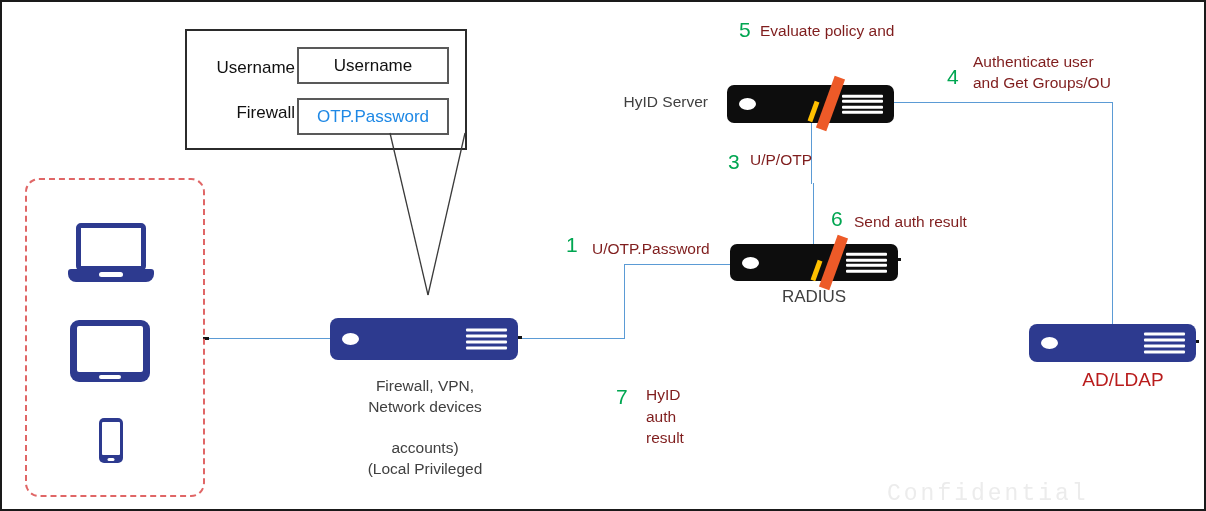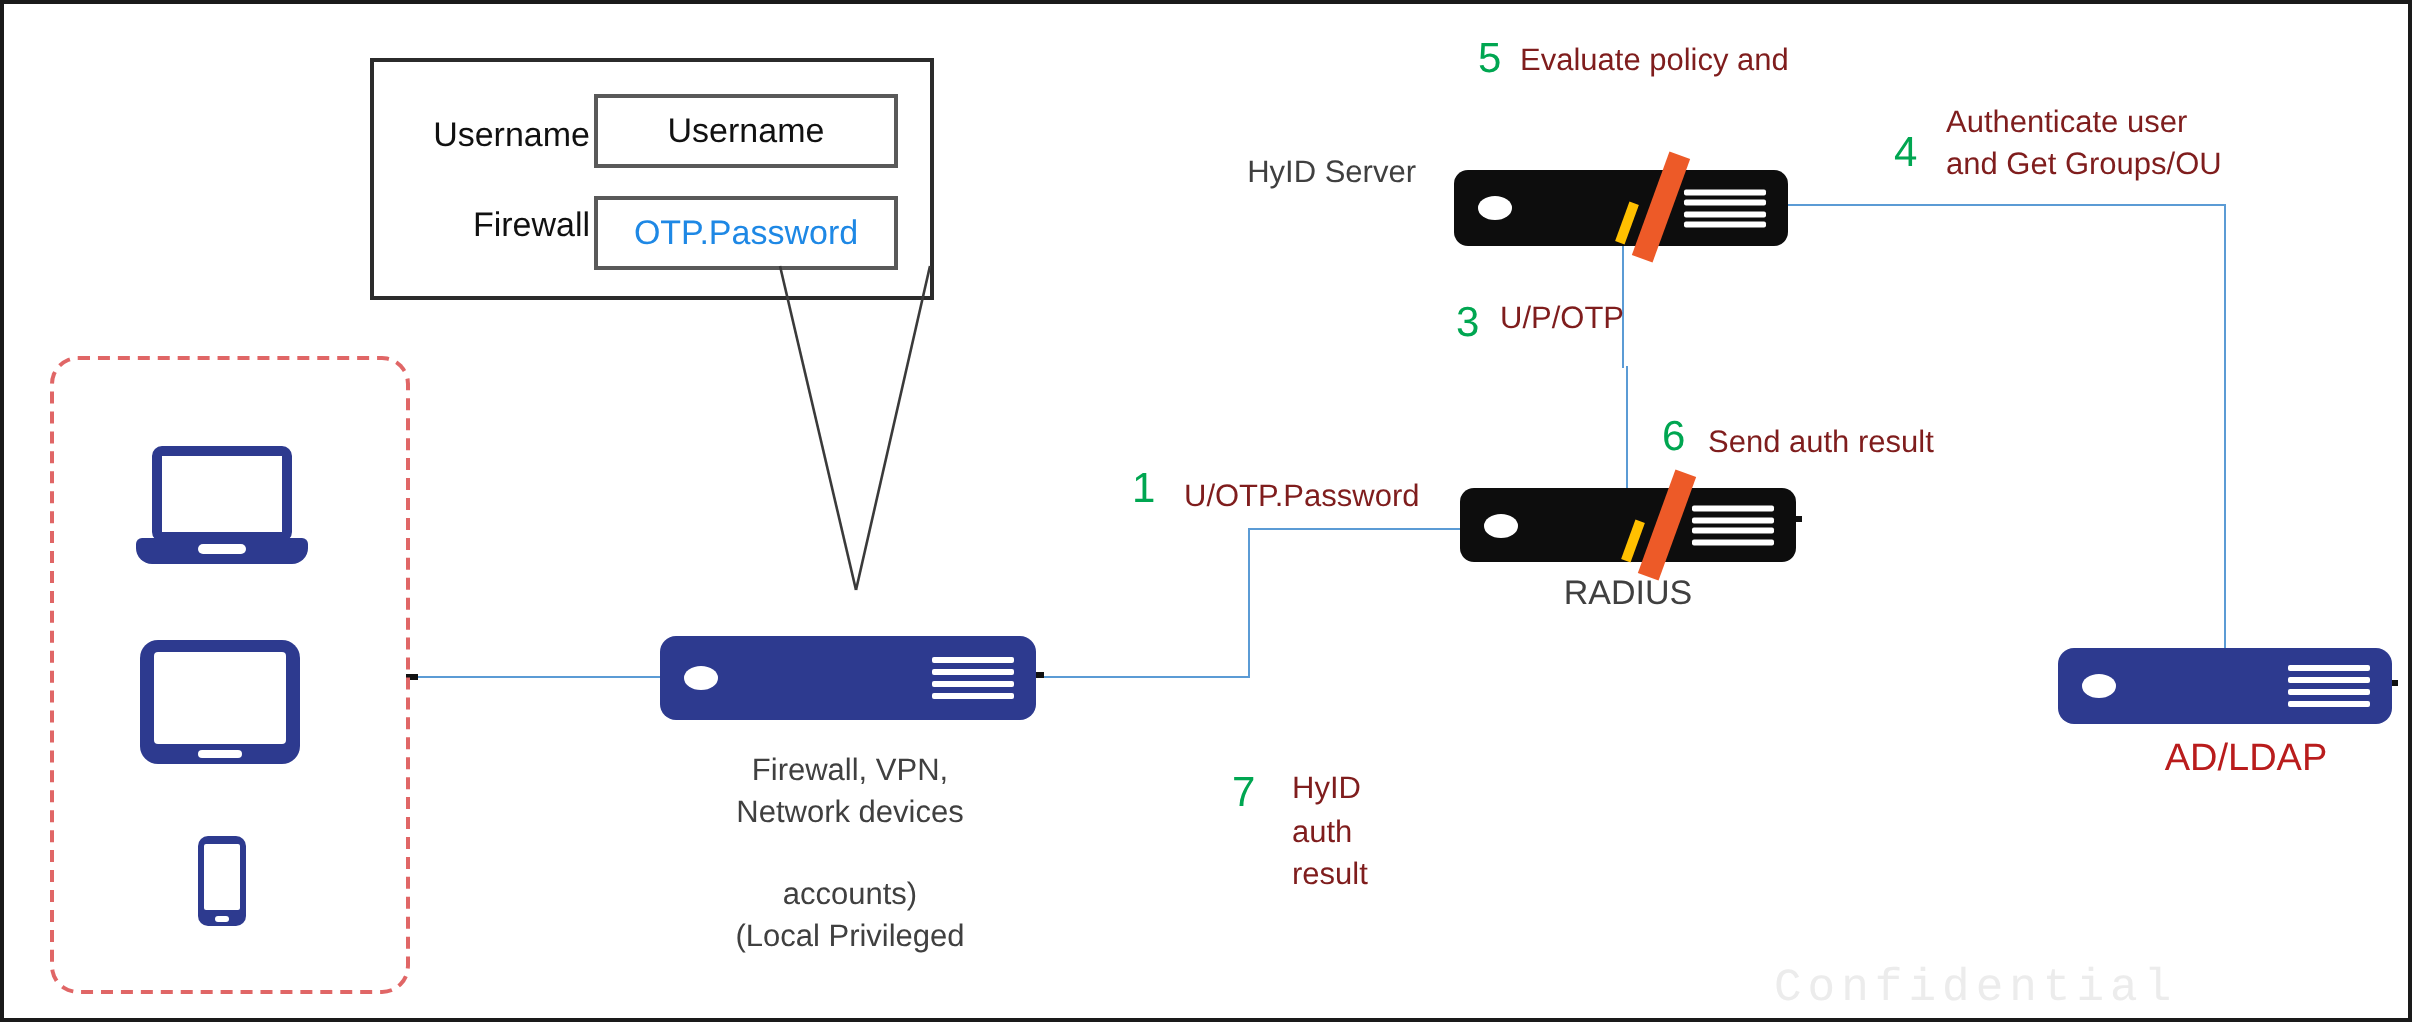--- a/index.html
+++ b/index.html
@@ -138,21 +138,21 @@
         <span class="sl-y"></span>
         <span class="sl-o"></span>
       </div>
     <div class="vents">
         <i></i>
         <i></i>
         <i></i>
         <i></i>
       </div>
   </div>
-  <div class="caption-right abs" style="left:606px;top:76px;width:100px">HyID Server</div>
+  <div class="caption-right abs" style="left:606px;top:91px;width:100px">HyID Server</div>
 
   <div class="server black abs" style="left:728px;top:242px;width:168px;height:37px">
     <div class="led"></div>
     <div class="slashes">
         <span class="sl-y"></span>
         <span class="sl-o"></span>
       </div>
     <div class="vents">
         <i></i>
         <i></i>

